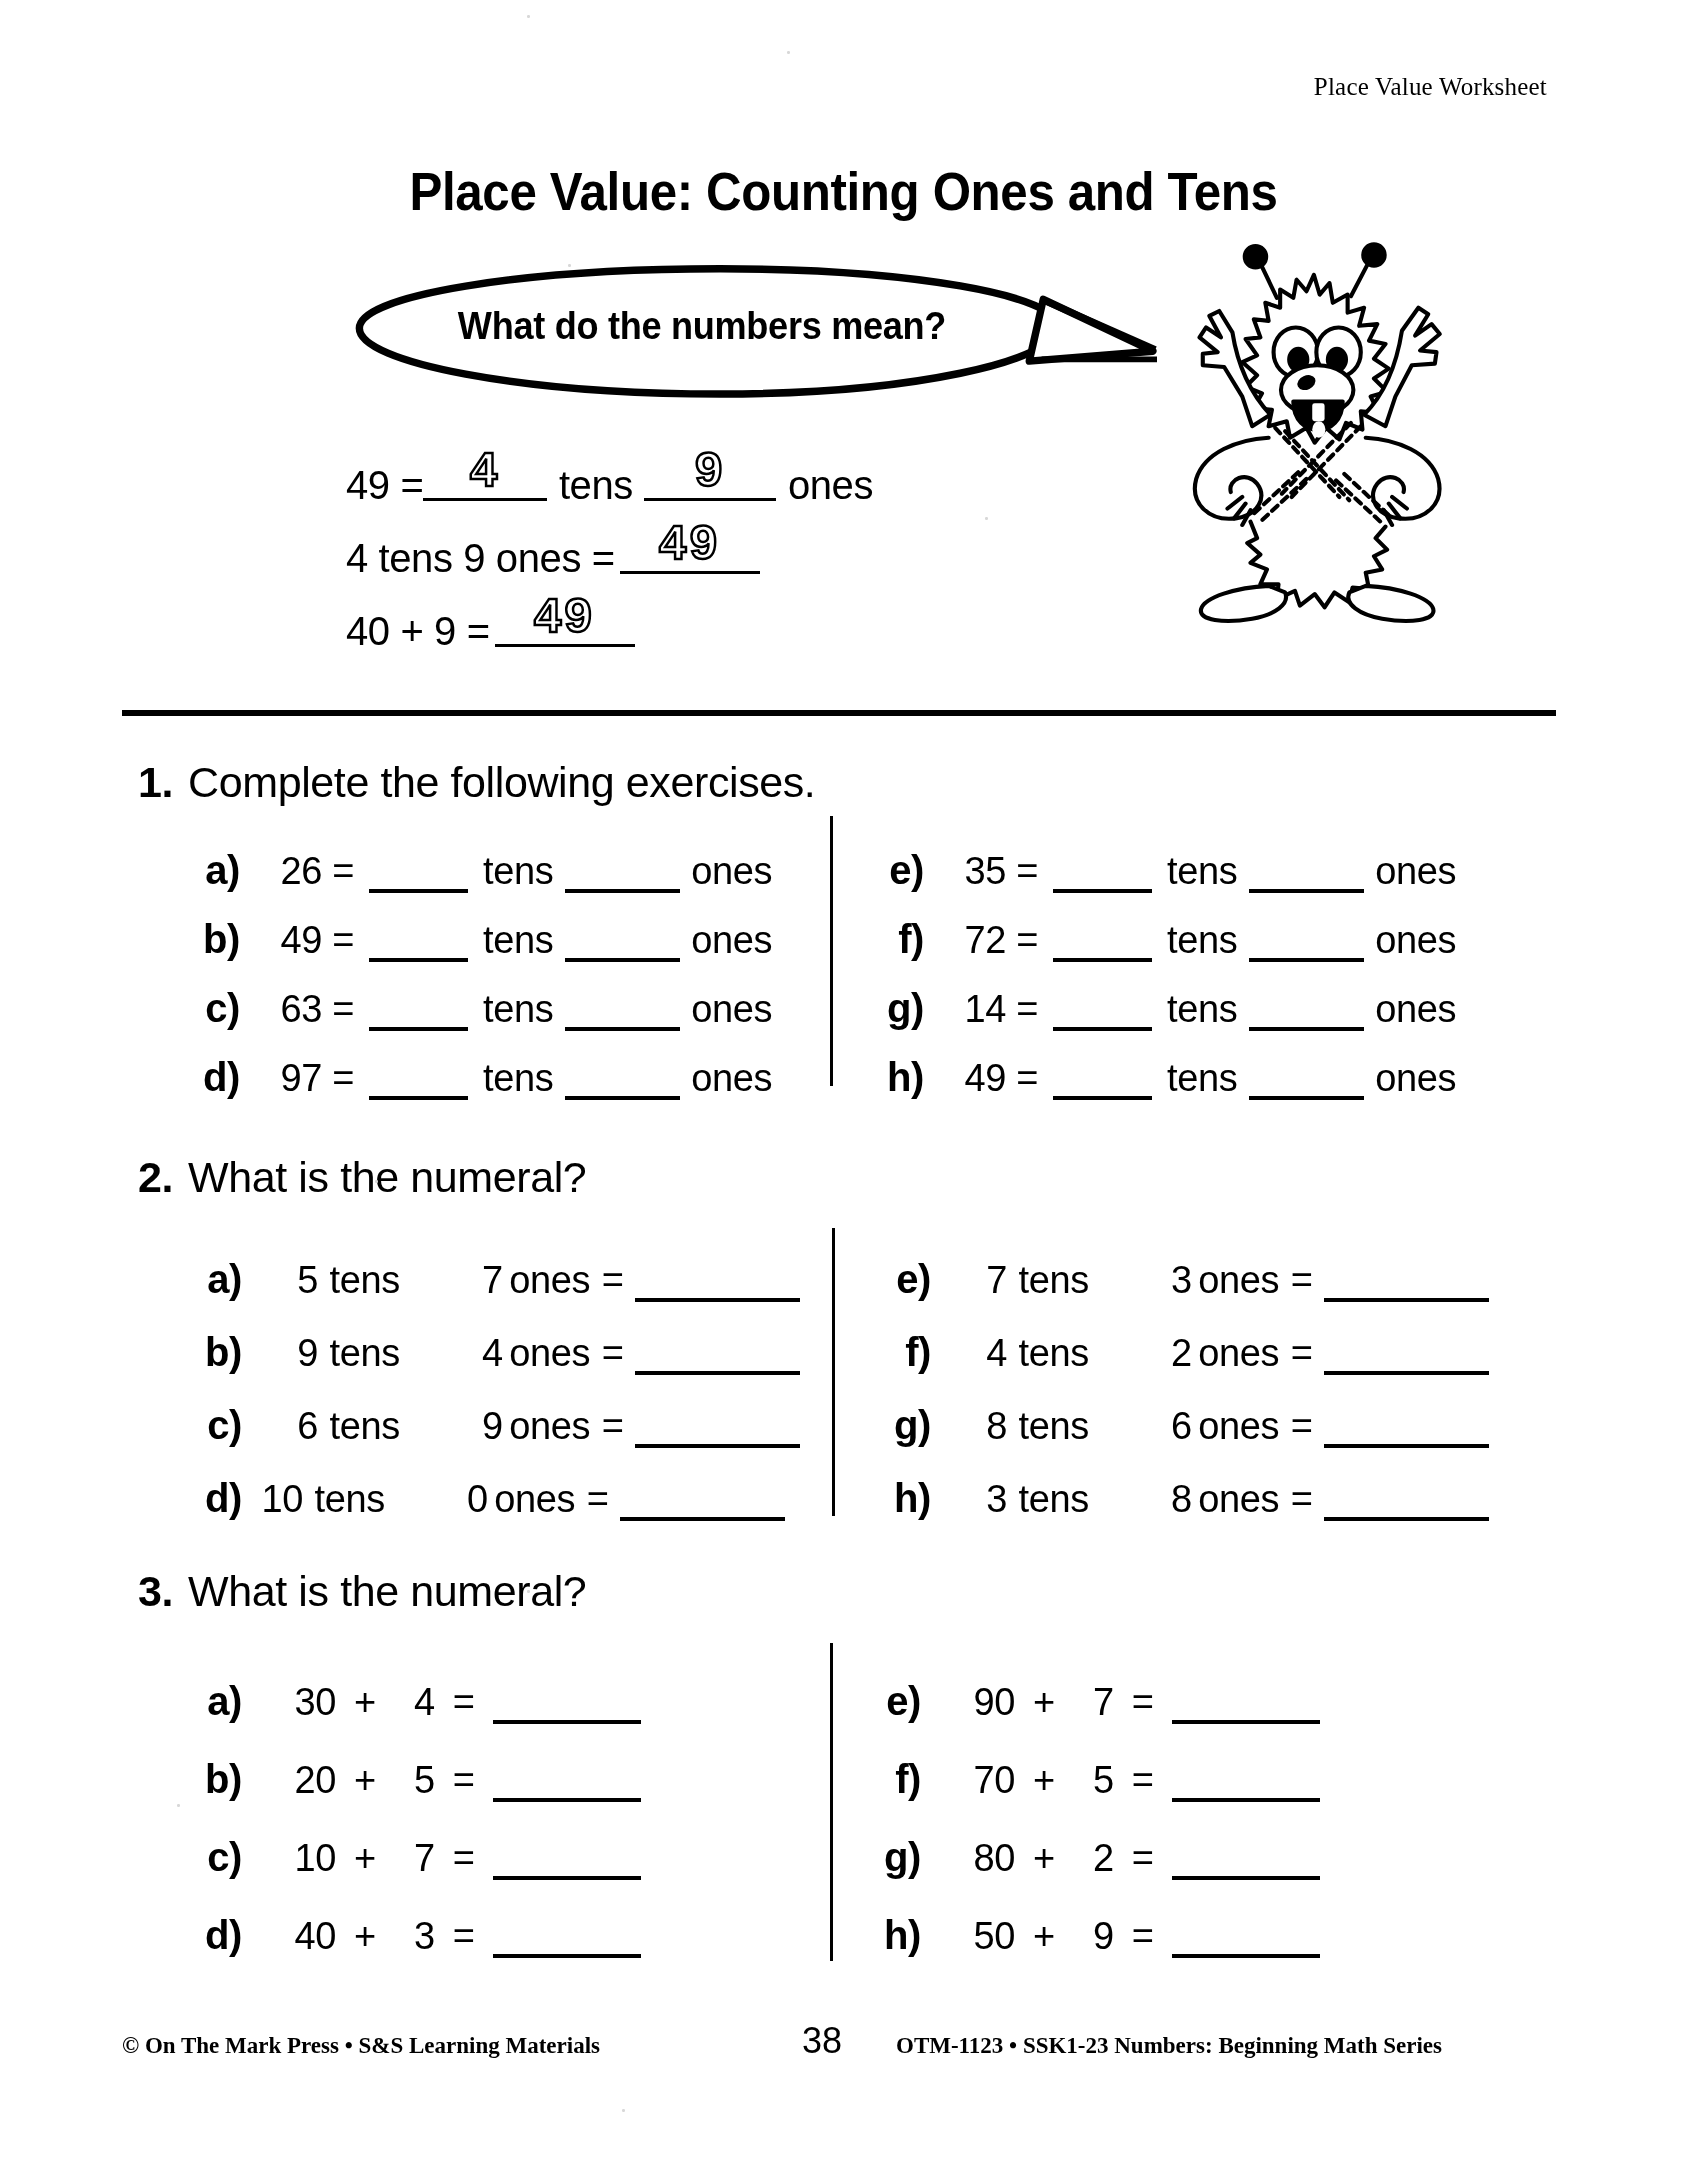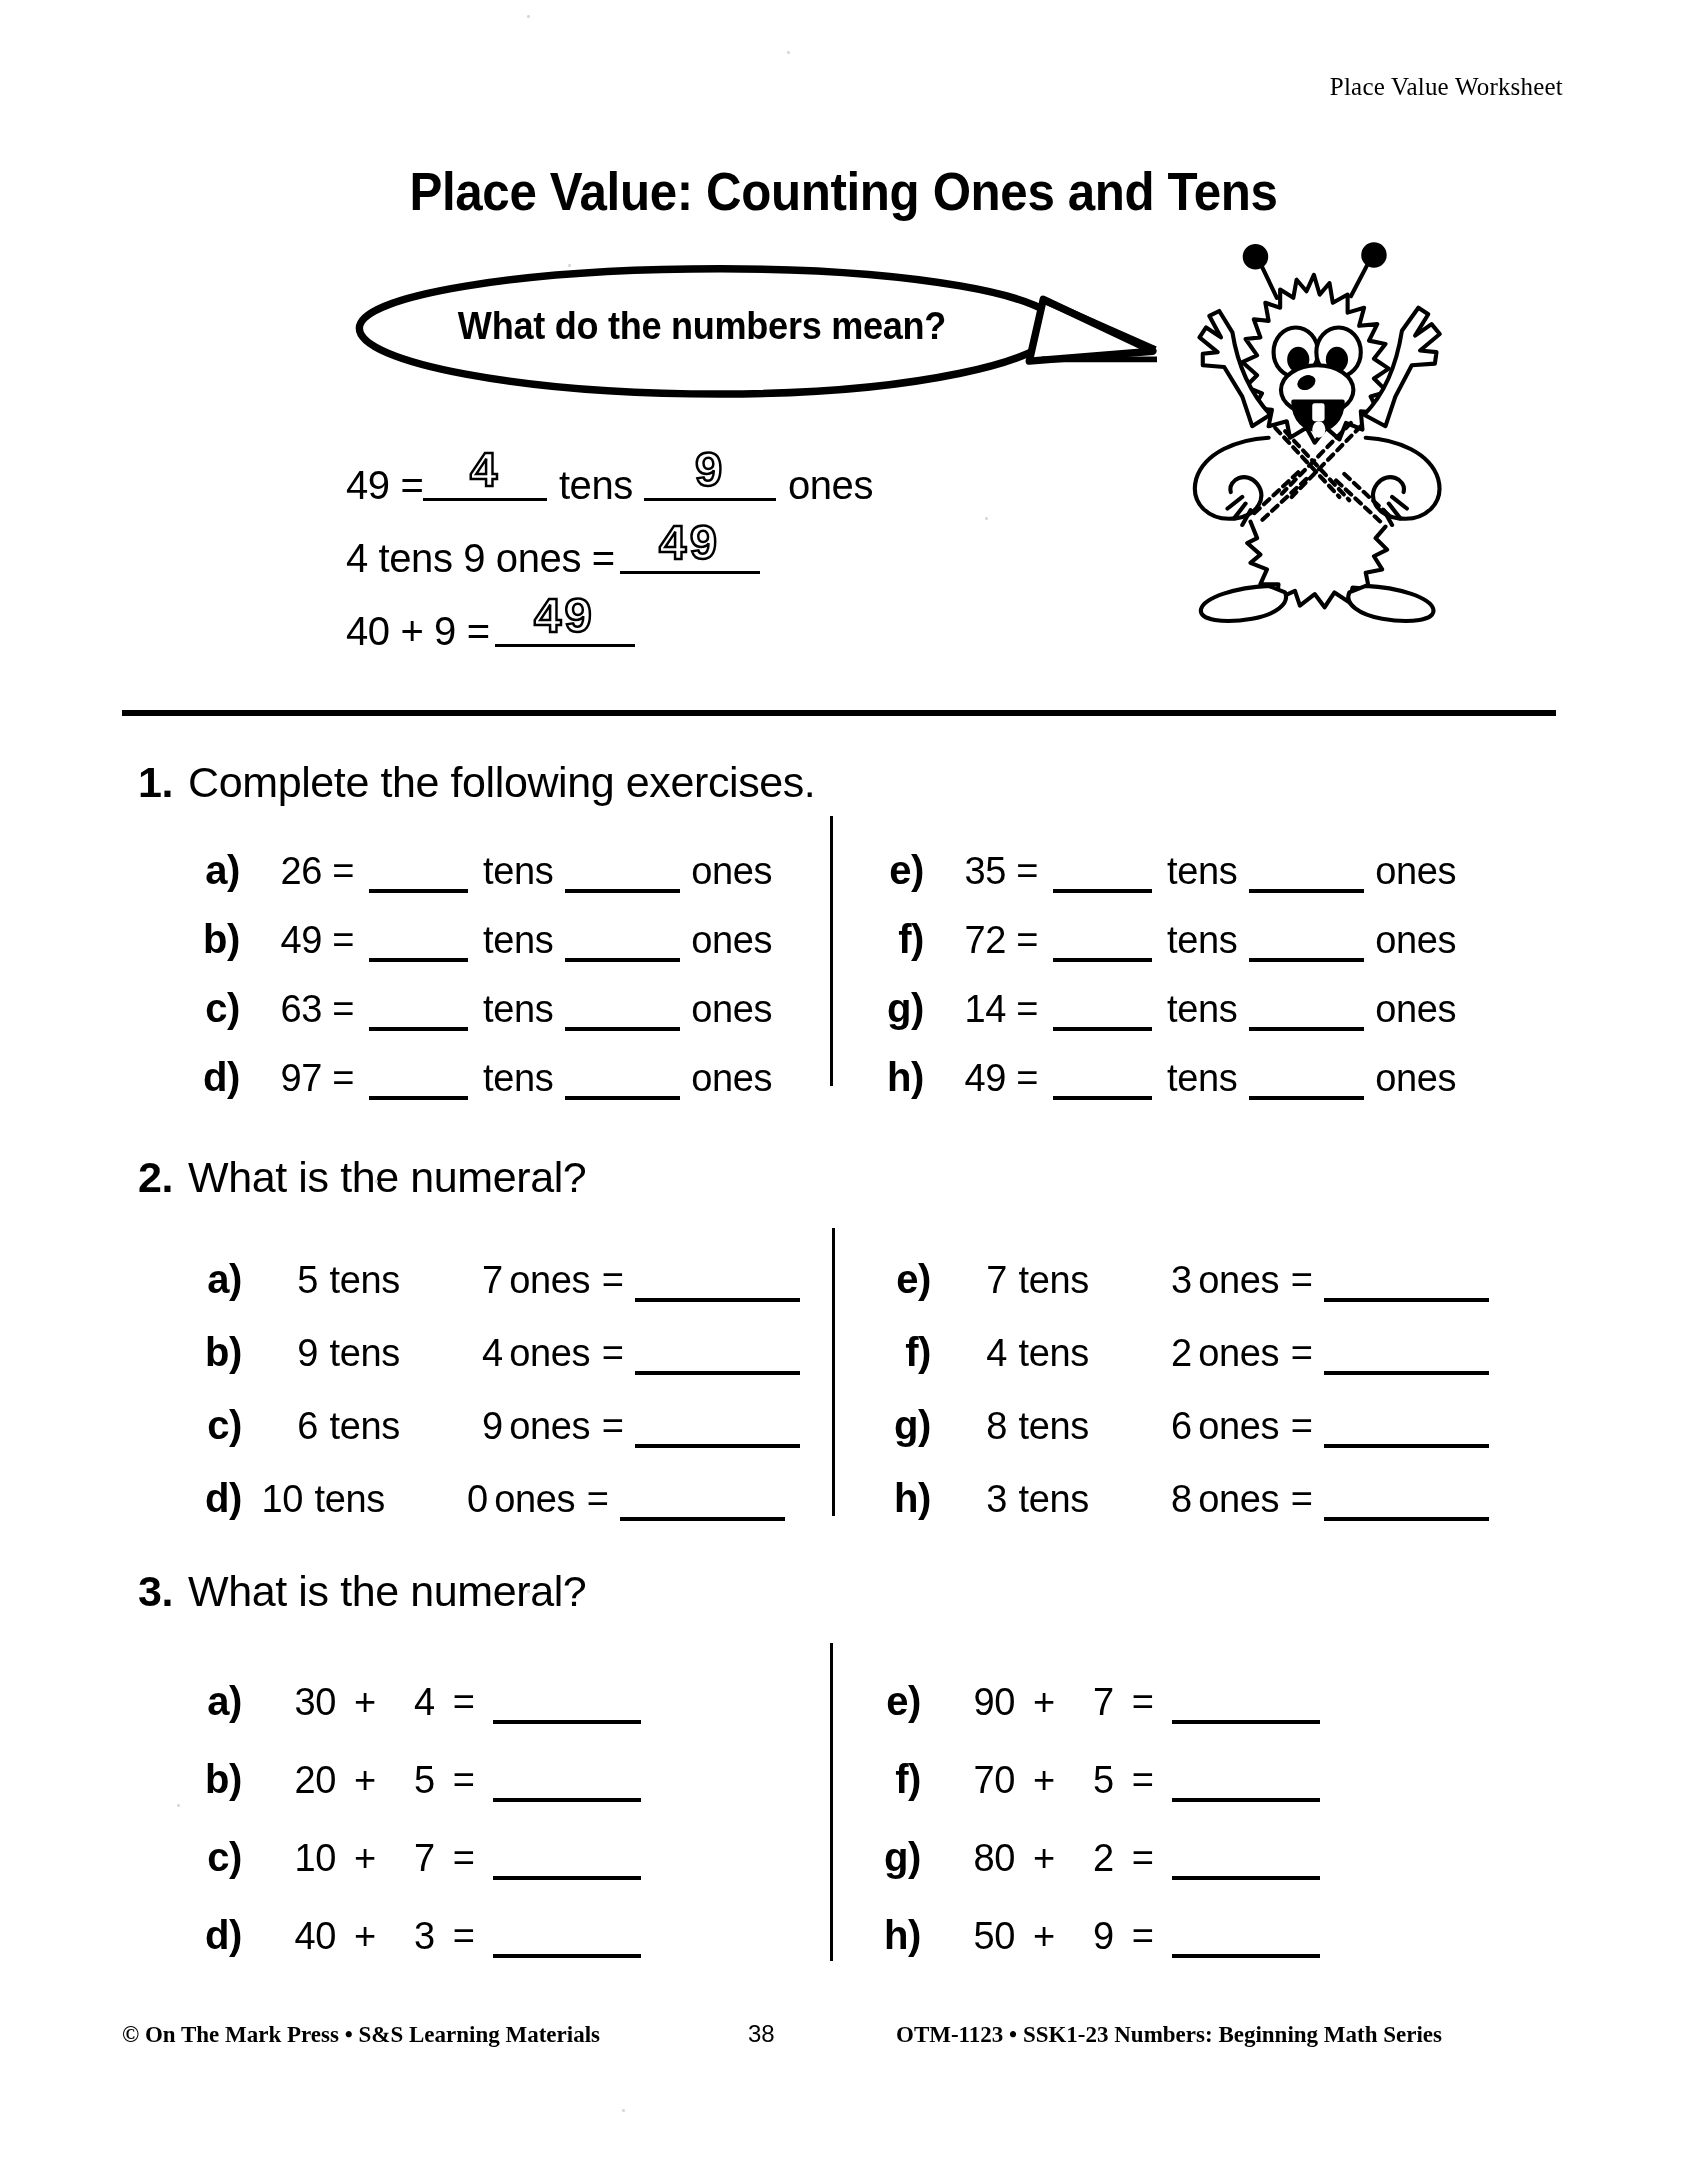--- a/index.html
+++ b/index.html
@@ -19,21 +19,21 @@
   .page {
     position: absolute;
     inset: 0;
     padding: 0;
   }
 
   
   .worksheet-tag {
     position: absolute;
     top: 73px;
-    right: 124px;
+    right: 140px;
     font-family: "Liberation Serif", serif;
     font-size: 25px;
     letter-spacing: 0.2px;
     white-space: nowrap;
   }
 
   .name-row {
     position: absolute;
     top: 101px;
     left: 122px;
@@ -203,21 +203,21 @@
     top: 2020px;
     left: 122px;
     width: 1450px;
     display: flex;
     align-items: baseline;
     font-family: "Liberation Serif", serif;
     font-weight: bold;
     font-size: 23px;
   }
   .footer .f-left { width: 626px; }
-  .footer .f-page { width: 148px; font-size: 24px; font-weight: normal; font-family: "Liberation Sans", sans-serif; }
+  .footer .f-page { width: 148px; text-align: center; font-size: 36px; font-weight: normal; font-family: "Liberation Sans", sans-serif; }
   .footer .f-right { flex: 1; text-align: left; }
 
   .speck { position: absolute; background: #d8d8d8; width: 2.5px; height: 2.5px; border-radius: 50%; }
 </style>
 </head>
 <body>
 
 <div class="page">
 
   <div class="worksheet-tag">Place Value Worksheet</div>

